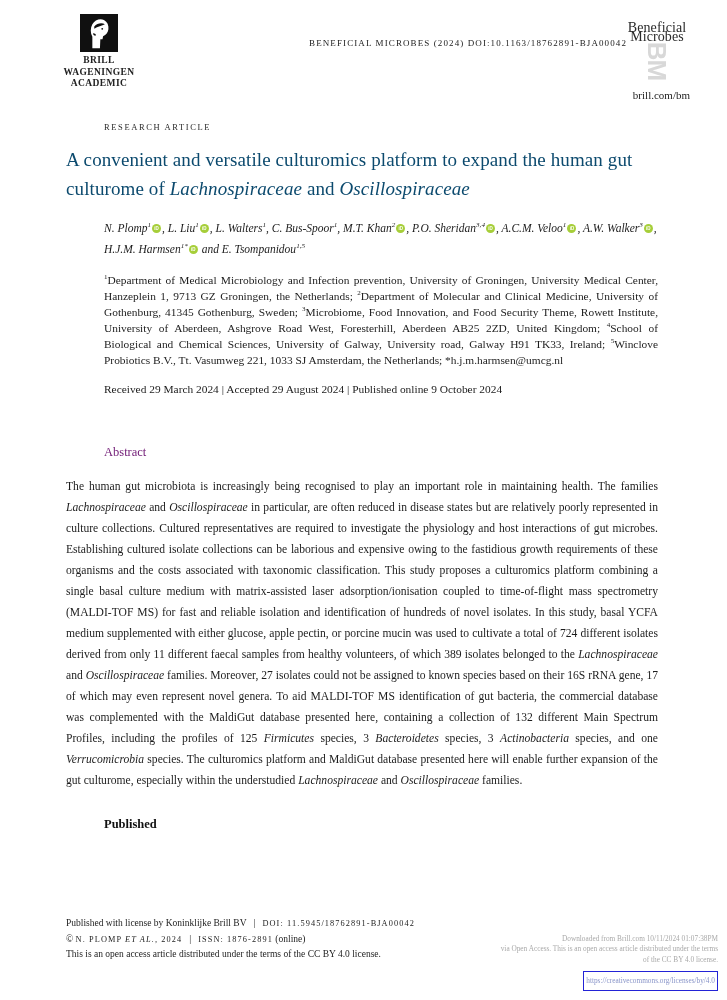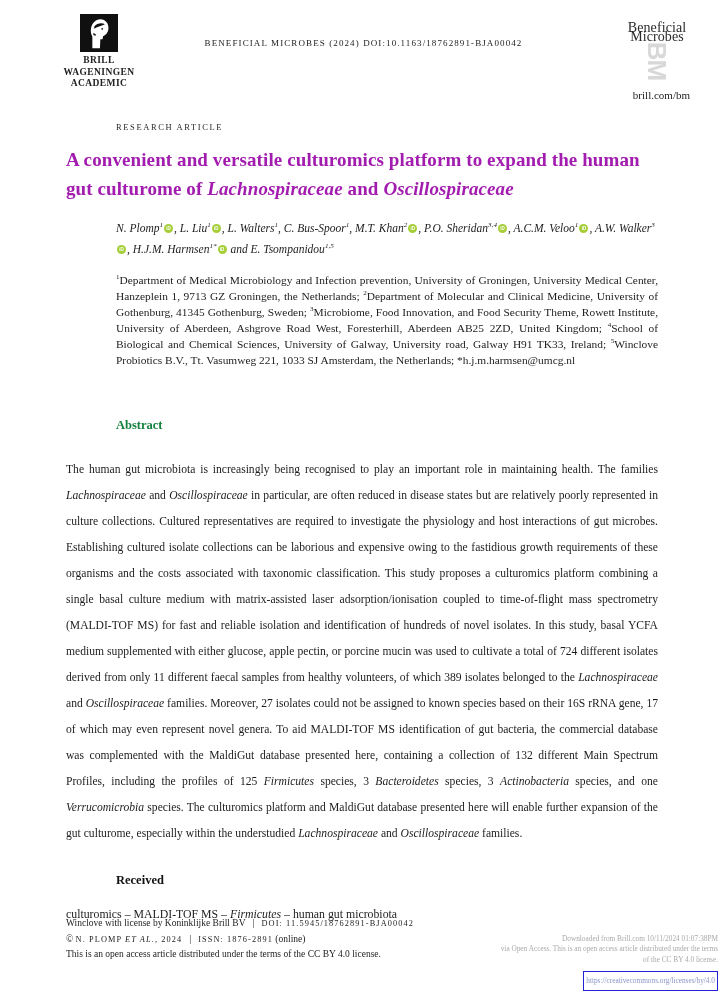--- a/index.html
+++ b/index.html
@@ -18,50 +18,50 @@
     font-family:"Liberation Serif", serif;
     color:var(--ink);
     overflow:hidden;
   }
   
   .brand-left{position:absolute;left:51px;top:14px;width:96px;text-align:center;}
   .logo-square{width:38px;height:38px;margin:0 auto;display:block;}
   .publisher-lines{margin-top:3px;font-size:9.5px;font-weight:bold;letter-spacing:0.4px;line-height:11.5px;color:#222;}
   .journal-line{
     position:absolute;top:38px;left:100px;right:100px;
-    text-align:center;font-size:9px;letter-spacing:1.1px;
+    text-align:right;font-size:9px;letter-spacing:1.1px;
     color:#1c1c1c;white-space:nowrap;
   }
   .brand-right{position:absolute;top:24px;right:34px;width:72px;text-align:center;}
   .masthead{font-size:14px;font-weight:normal;line-height:8.5px;letter-spacing:0.1px;color:#2a2a2a;}
   .bm-box{height:38px;display:flex;align-items:center;justify-content:center;margin-top:1px;}
   .bm-mark{
     font-family:"Liberation Sans", sans-serif;
     font-size:26px;font-weight:bold;color:var(--watermark-gray);
     letter-spacing:-1px;transform:rotate(90deg);line-height:26px;
   }
   .site-url{position:absolute;top:89px;right:37px;font-size:11px;color:#1c1c1c;font-family:Liberation Serif, serif;}
   
   .content{position:absolute;left:66px;top:122px;width:592px;}
-  .indent{margin-left:50px;}
+  .indent{margin-left:38px;}
   .kicker{font-size:8.5px;letter-spacing:1.6px;color:#2a2a2a;}
   .title{
-    margin-top:13px;font-size:19px;font-weight:bold;line-height:29px;color:#a21caf;
+    margin-top:13px;font-size:19px;font-weight:normal;line-height:29px;color:#0c4a6e;
     letter-spacing:0.1px;
   }
   .authors{
     margin-top:15px;font-style:italic;font-size:11.5px;line-height:20.5px;color:#1c1c1c;
   }
   .affiliations{
     margin-top:13px;font-size:11.4px;line-height:16px;text-align:justify;color:#1c1c1c;
   }
   .dates{margin-top:15px;font-size:11.4px;color:#1c1c1c;}
-  .section-heading{margin-top:50px;font-size:12.5px;font-weight:bold;color:#15803d;}
+  .section-heading{margin-top:50px;font-size:12.5px;font-weight:normal;color:#701a75;}
   .abstract{
-    margin-top:24px;font-size:11.6px;line-height:26px;text-align:justify;color:#1c1c1c;
+    margin-top:16px;font-size:11.6px;line-height:21px;text-align:justify;color:#1c1c1c;
   }
   .keywords-heading{margin-top:26px;font-size:12.5px;font-weight:bold;color:#111;}
   .keywords{margin-top:19px;font-size:11.8px;color:#1c1c1c;}
   sup{font-size:62%;vertical-align:super;line-height:0;}
   .orcid{
     display:inline-block;width:9px;height:9px;border-radius:50%;
     background:var(--orcid-green);color:#fff;
     font-family:"Liberation Sans", sans-serif;font-style:normal;
     font-size:4.5px;font-weight:bold;line-height:9px;text-align:center;
     vertical-align:2px;margin:0 1px;
@@ -116,33 +116,33 @@
 
   <div class="content">
     <div class="kicker indent">RESEARCH ARTICLE</div>
 
     <h1 class="title">A convenient and versatile culturomics platform to expand the human gut culturome of <i>Lachnospiraceae</i> and <i>Oscillospiraceae</i></h1>
 
     <p class="authors indent">N. Plomp<sup>1</sup><span class="orcid">iD</span>, L. Liu<sup>1</sup><span class="orcid">iD</span>, L. Walters<sup>1</sup>, C. Bus-Spoor<sup>1</sup>, M.T. Khan<sup>2</sup><span class="orcid">iD</span>, P.O. Sheridan<sup>3,4</sup><span class="orcid">iD</span>, A.C.M. Veloo<sup>1</sup><span class="orcid">iD</span>, A.W. Walker<sup>3</sup><span class="orcid">iD</span>, H.J.M. Harmsen<sup>1*</sup><span class="orcid">iD</span> and E. Tsompanidou<sup>1,5</sup></p>
 
     <p class="affiliations indent"><sup>1</sup>Department of Medical Microbiology and Infection prevention, University of Groningen, University Medical Center, Hanzeplein 1, 9713 GZ Groningen, the Netherlands; <sup>2</sup>Department of Molecular and Clinical Medicine, University of Gothenburg, 41345 Gothenburg, Sweden; <sup>3</sup>Microbiome, Food Innovation, and Food Security Theme, Rowett Institute, University of Aberdeen, Ashgrove Road West, Foresterhill, Aberdeen AB25 2ZD, United Kingdom; <sup>4</sup>School of Biological and Chemical Sciences, University of Galway, University road, Galway H91 TK33, Ireland; <sup>5</sup>Winclove Probiotics B.V., Tt. Vasumweg 221, 1033 SJ Amsterdam, the Netherlands; *h.j.m.harmsen@umcg.nl</p>
 
+    <p class="dates indent">Received 29 March 2024 | Accepted 29 August 2024 | Published online 9 October 2024</p>
 
     <h2 class="section-heading indent">Abstract</h2>
 
     <p class="abstract">The human gut microbiota is increasingly being recognised to play an important role in maintaining health. The families <i>Lachnospiraceae</i> and <i>Oscillospiraceae</i> in particular, are often reduced in disease states but are relatively poorly represented in culture collections. Cultured representatives are required to investigate the physiology and host interactions of gut microbes. Establishing cultured isolate collections can be laborious and expensive owing to the fastidious growth requirements of these organisms and the costs associated with taxonomic classification. This study proposes a culturomics platform combining a single basal culture medium with matrix-assisted laser adsorption/ionisation coupled to time-of-flight mass spectrometry (MALDI-TOF MS) for fast and reliable isolation and identification of hundreds of novel isolates. In this study, basal YCFA medium supplemented with either glucose, apple pectin, or porcine mucin was used to cultivate a total of 724 different isolates derived from only 11 different faecal samples from healthy volunteers, of which 389 isolates belonged to the <i>Lachnospiraceae</i> and <i>Oscillospiraceae</i> families. Moreover, 27 isolates could not be assigned to known species based on their 16S rRNA gene, 17 of which may even represent novel genera. To aid MALDI-TOF MS identification of gut bacteria, the commercial database was complemented with the MaldiGut database presented here, containing a collection of 132 different Main Spectrum Profiles, including the profiles of 125 <i>Firmicutes</i> species, 3 <i>Bacteroidetes</i> species, 3 <i>Actinobacteria</i> species, and one <i>Verrucomicrobia</i> species. The culturomics platform and MaldiGut database presented here will enable further expansion of the gut culturome, especially within the understudied <i>Lachnospiraceae</i> and <i>Oscillospiraceae</i> families.</p>
 
-    <h2 class="keywords-heading indent">Received</h2>
+    <h2 class="keywords-heading indent">Published</h2>
 
-    <p class="keywords">culturomics – MALDI-TOF MS – <i>Firmicutes</i> – human gut microbiota</p>
   </div>
 
   <div class="footer">
     <div class="foot-row">
-      <span>Winclove with license by Koninklijke Brill BV</span><span class="sep">|</span><span class="ls">DOI: 11.5945/18762891-BJA00042</span>
+      <span>Published with license by Koninklijke Brill BV</span><span class="sep">|</span><span class="ls">DOI: 11.5945/18762891-BJA00042</span>
     </div>
     <div class="foot-row">
       <span>©</span>
       <span class="ls">N. PLOMP <i>ET AL.,</i> 2024</span><span class="sep">|</span><span class="ls">ISSN: 1876-2891</span>
       <span>(online)</span>
     </div>
     <div class="foot-row">This is an open access article distributed under the terms of the CC BY 4.0 license.</div>
   </div>
 
   <div class="stamp">

